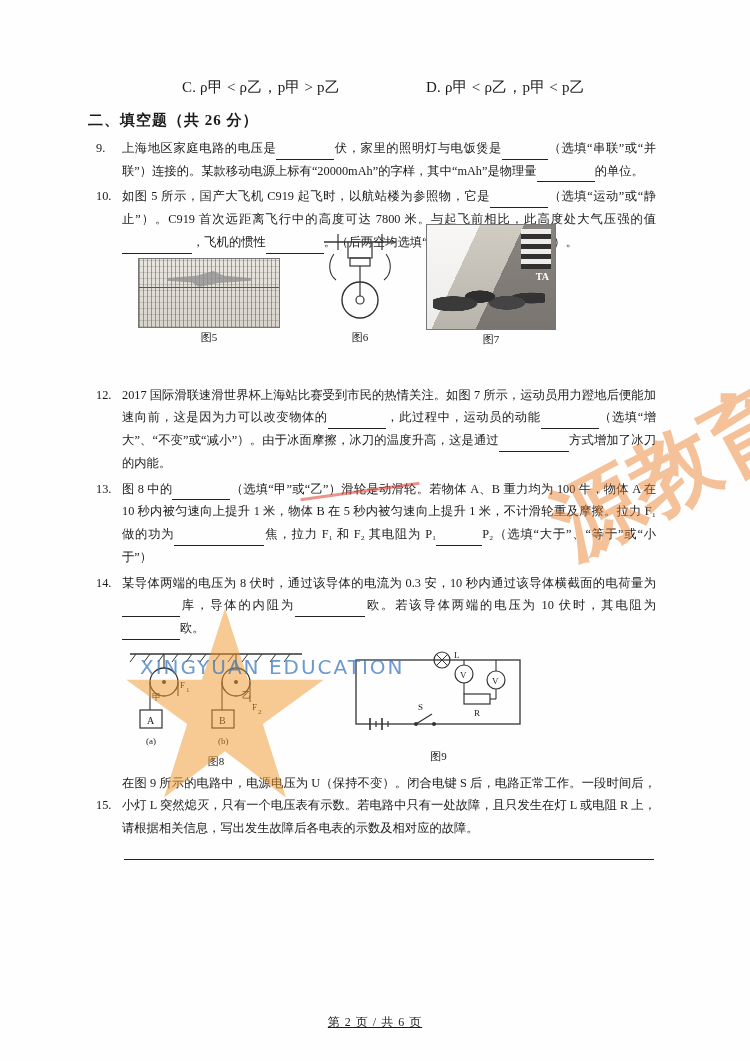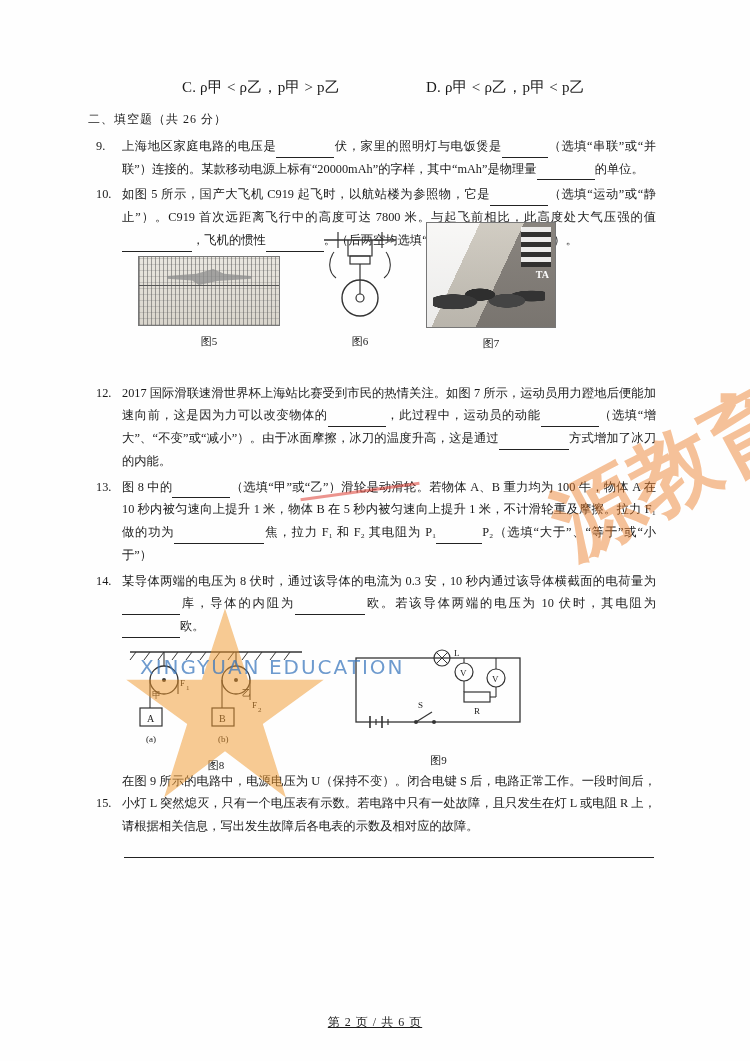--- a/index.html
+++ b/index.html
@@ -23,22 +23,22 @@
     width: 560px;
   }
   .line-c {
     font-size: 15px;
     letter-spacing: 0.2px;
     margin-bottom: 14px;
     white-space: nowrap;
   }
   .line-c .gap { display:inline-block; width: 86px; }
   .sec-title {
-    font-weight: normal;
-    font-size: 12px;
+    font-weight: bold;
+    font-size: 15px;
     margin: 4px 0 7px -8px;
     letter-spacing: 1px;
   }
   .q {
     display: flex;
     font-size: 12.3px;
     line-height: 1.85;
     margin-bottom: 3px;
   }
   .q .num {
@@ -62,21 +62,21 @@
   .figs {
     position: relative;
     height: 120px;
     margin: 4px 0 6px 0;
   }
   .figbox {
     position: absolute;
     text-align: center;
     font-size: 11px;
   }
-  .figcap { margin-top: 8px; font-size: 11px; }
+  .figcap { margin-top: 2px; font-size: 11px; }
   .fig5 { left: 42px; top: 0; }
   .fig6 { left: 218px; top: -30px; }
   .fig7 { left: 330px; top: -34px; }
   .img-frame {
     border: 1px solid #777;
     background: #f3f1ec;
     overflow: hidden;
     position: relative;
   }
   .f5 { width: 140px; height: 68px; }

